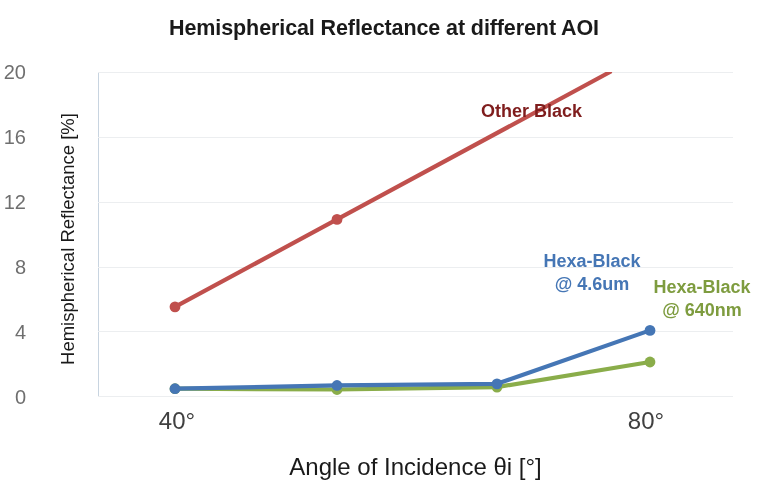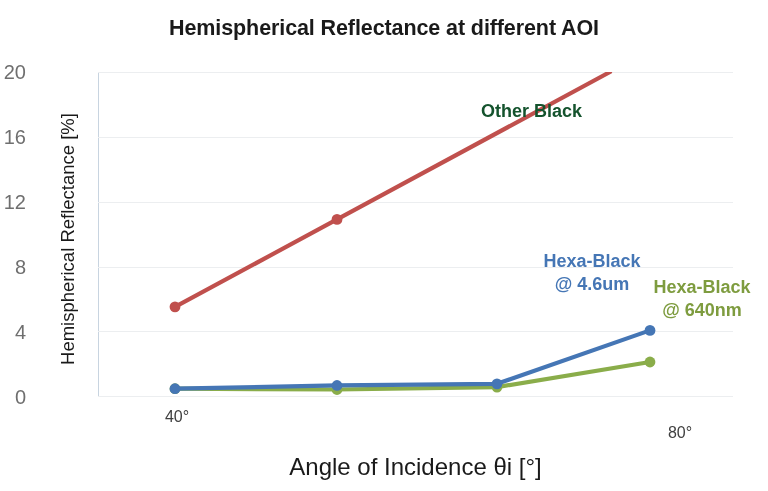--- a/index.html
+++ b/index.html
@@ -74,21 +74,21 @@
     text-align: right;
     font-size: 20px;
     color: #6f6f6f;
     line-height: 1;
   }
   .x-tick {
     position: absolute;
     top: 409px;
     width: 120px;
     text-align: center;
-    font-size: 16px;
+    font-size: 24px;
     color: #404040;
     line-height: 1;
   }
 
   
   #y-axis-title {
     position: absolute;
     left: -97px;
     top: 228px;
     width: 330px;
@@ -177,24 +177,24 @@
       <g id="series-red">
           <polyline points="77,234.89999999999998 239,147.42" fill="none" stroke="#c0504d" stroke-width="4.2" stroke-linecap="round" stroke-linejoin="round"></polyline>
           <line x1="239" y1="147.42" x2="512" y2="0" stroke="#c0504d" stroke-width="4.2" stroke-linecap="round"></line>
           <circle cx="77" cy="234.89999999999998" r="5.4" fill="#c0504d"></circle>
           <circle cx="239" cy="147.42" r="5.4" fill="#c0504d"></circle>
         </g>
     </svg>
   </div>
 
   <div class="x-tick" style="left: 117px;">40°</div>
-  <div class="x-tick" style="left: 620px; margin-top: 16px;">80°</div>
+  <div class="x-tick" style="left: 586px;">80°</div>
 
   <div id="y-axis-title">Hemispherical Reflectance [%]</div>
   <div id="x-axis-title">Angle of Incidence θi [°]</div>
 
-  <div class="series-label" id="label-other-black" style="color: #14532d;">Other Black</div>
+  <div class="series-label" id="label-other-black" style="color: #7f1d1d;">Other Black</div>
   <div class="series-label" id="label-hexa-46um" style="color: rgb(69, 118, 181);">Hexa-Black
 @ 4.6um</div>
   <div class="series-label" id="label-hexa-640nm" style="color: rgb(126, 156, 63);">Hexa-Black
 @ 640nm</div>
 
 </div>
 
 </body></html>

